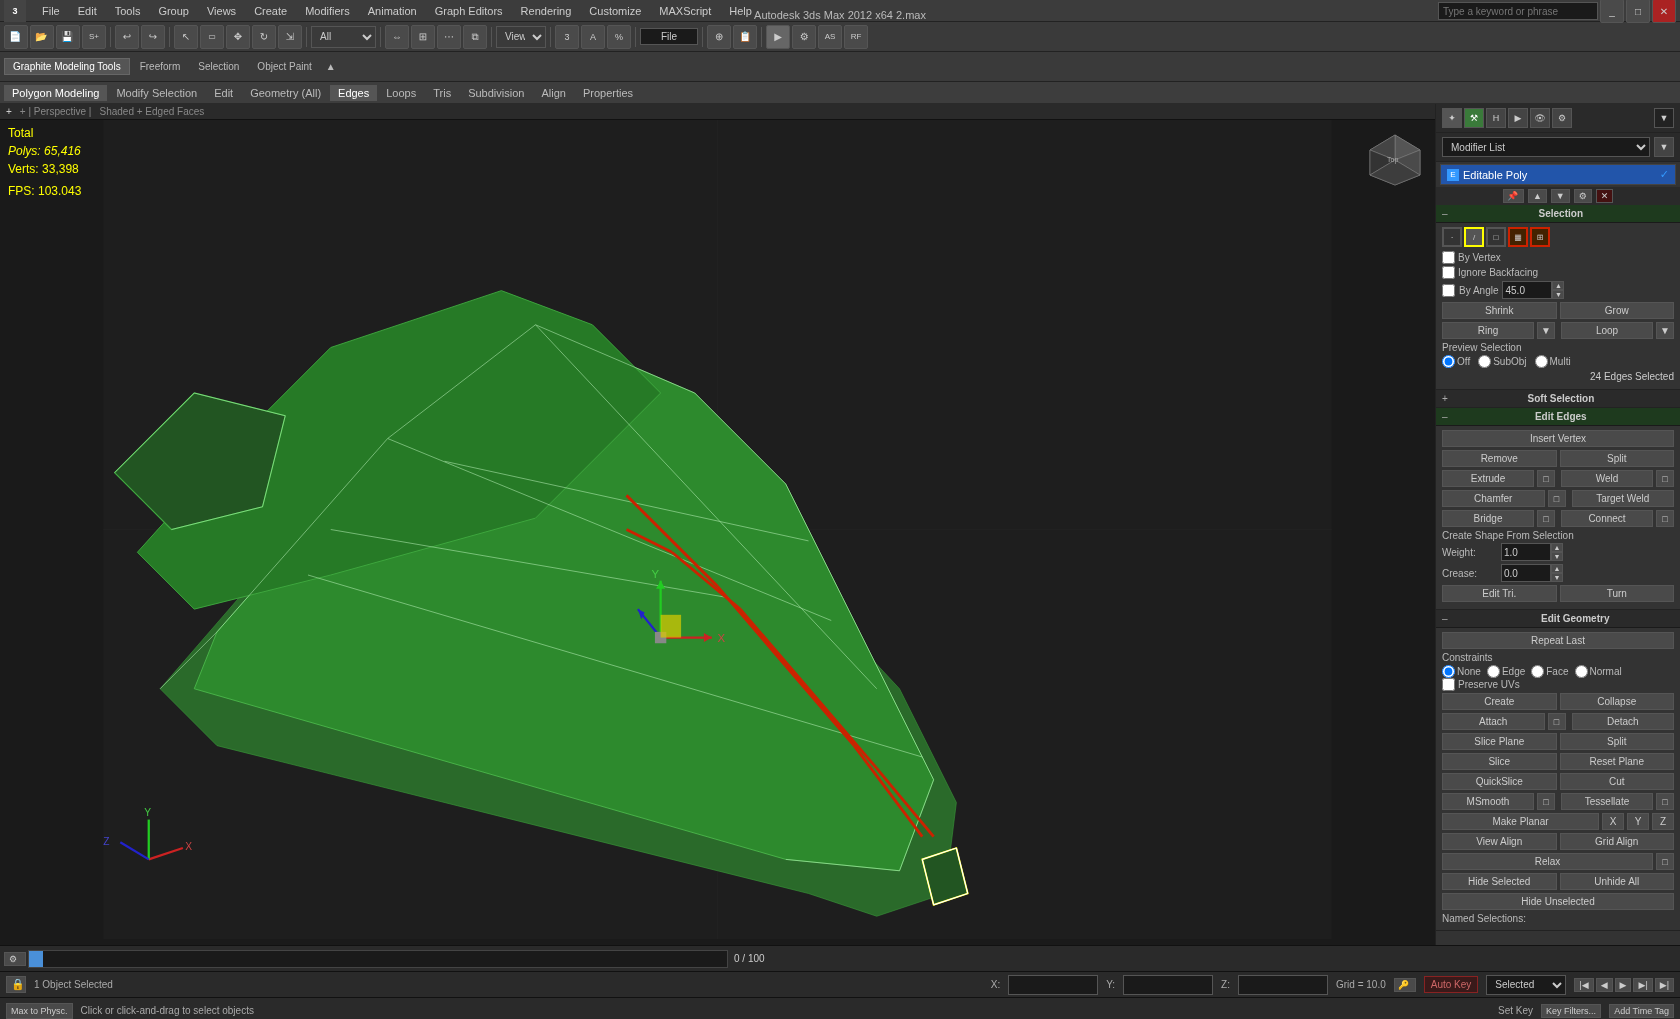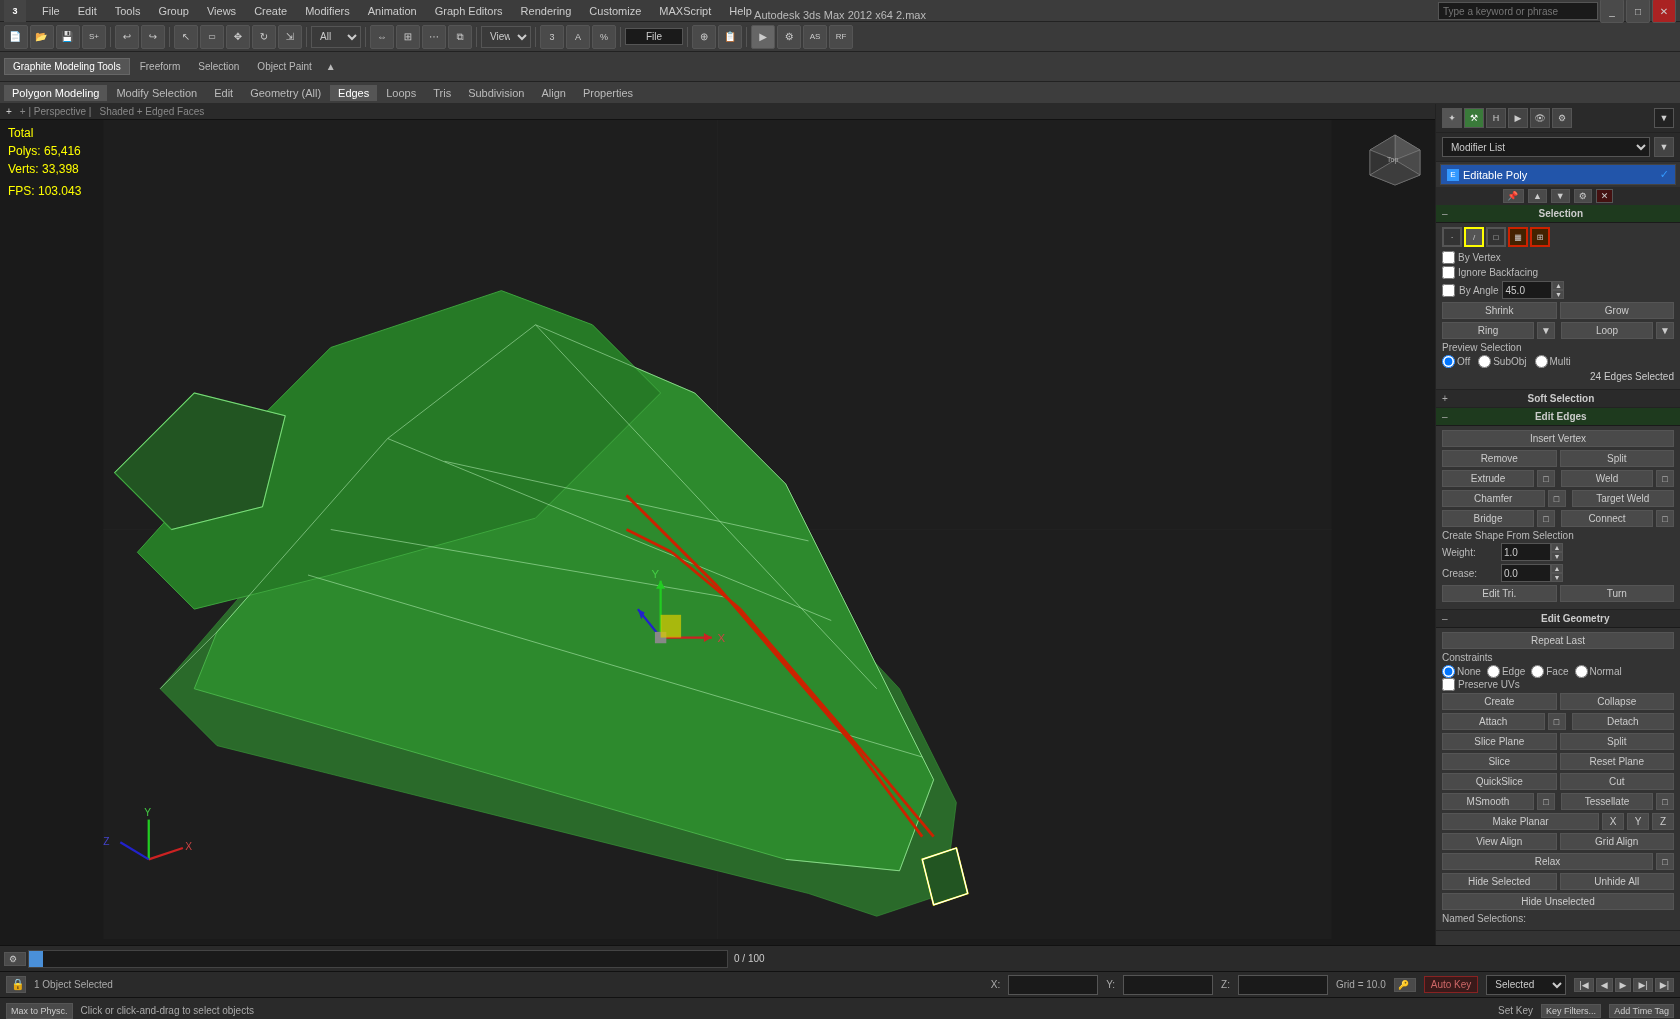--- a/index.html
+++ b/index.html
@@ -149,21 +149,21 @@
   <div class="toolbar-separator"></div>
   <div class="toolbar-btn">↩</div>
   <div class="toolbar-btn">↪</div>
   <div class="toolbar-separator"></div>
   <div class="toolbar-btn">↖</div>
   <div class="toolbar-btn" style="font-size:8px;">▭</div>
   <div class="toolbar-btn">✥</div>
   <div class="toolbar-btn">↻</div>
   <div class="toolbar-btn">⇲</div>
   <div class="toolbar-separator"></div>
-  <select class="toolbar-select" style="width:50px;">
+  <select class="toolbar-select" style="width:65px;">
     <option>All</option>
   </select>
   <div class="toolbar-separator"></div>
   <div class="toolbar-btn">⇔</div>
   <div class="toolbar-btn">⊞</div>
   <div class="toolbar-btn">⋯</div>
   <div class="toolbar-btn">⧉</div>
   <div class="toolbar-separator"></div>
   <select class="toolbar-select" style="width:50px;">
     <option>View</option>
@@ -219,21 +219,21 @@
 
   <div id="viewport" style="flex:1; background:#1a1a1a; position:relative; overflow:hidden;">
     <div id="viewport-header" style="background:#2a2a2a; padding:2px 6px; display:flex; gap:8px; font-size:10px; color:#888; border-bottom:1px solid #111; z-index:2; position:relative;">
       <span style="cursor:pointer; color:#ccc;">+</span>
       <span style="cursor:pointer;">+ | Perspective |</span>
       <span style="cursor:pointer;">Shaded + Edged Faces</span>
     </div>
 
     <div id="stats" style="position:absolute; top:20px; left:8px; font-size:12px; line-height:1.5; z-index:3;">
       <div style="color:#ffff00;">Total</div>
-      <div style="color:#ffff00;"><span>Polys:</span> <span>65,416</span></div>
+      <div style="color:#ffff00;font-style:italic;"><span>Polys:</span> <span>65,416</span></div>
       <div style="color:#ffff00;"><span>Verts:</span> <span>33,398</span></div>
       <div style="color:#ffff00; margin-top:4px;"><span>FPS:</span> <span>103.043</span></div>
     </div>
 
     <div id="viewport-canvas" style="width:100%; height:calc(100% - 22px); position:relative;">
       <svg width="100%" height="100%" viewBox="0 0 1080 720" xmlns="http://www.w3.org/2000/svg">
 
         <rect width="1080" height="720" fill="#1e1e1e"></rect>
 
         <g stroke="#2a2a2a" stroke-width="0.5" opacity="0.5">

